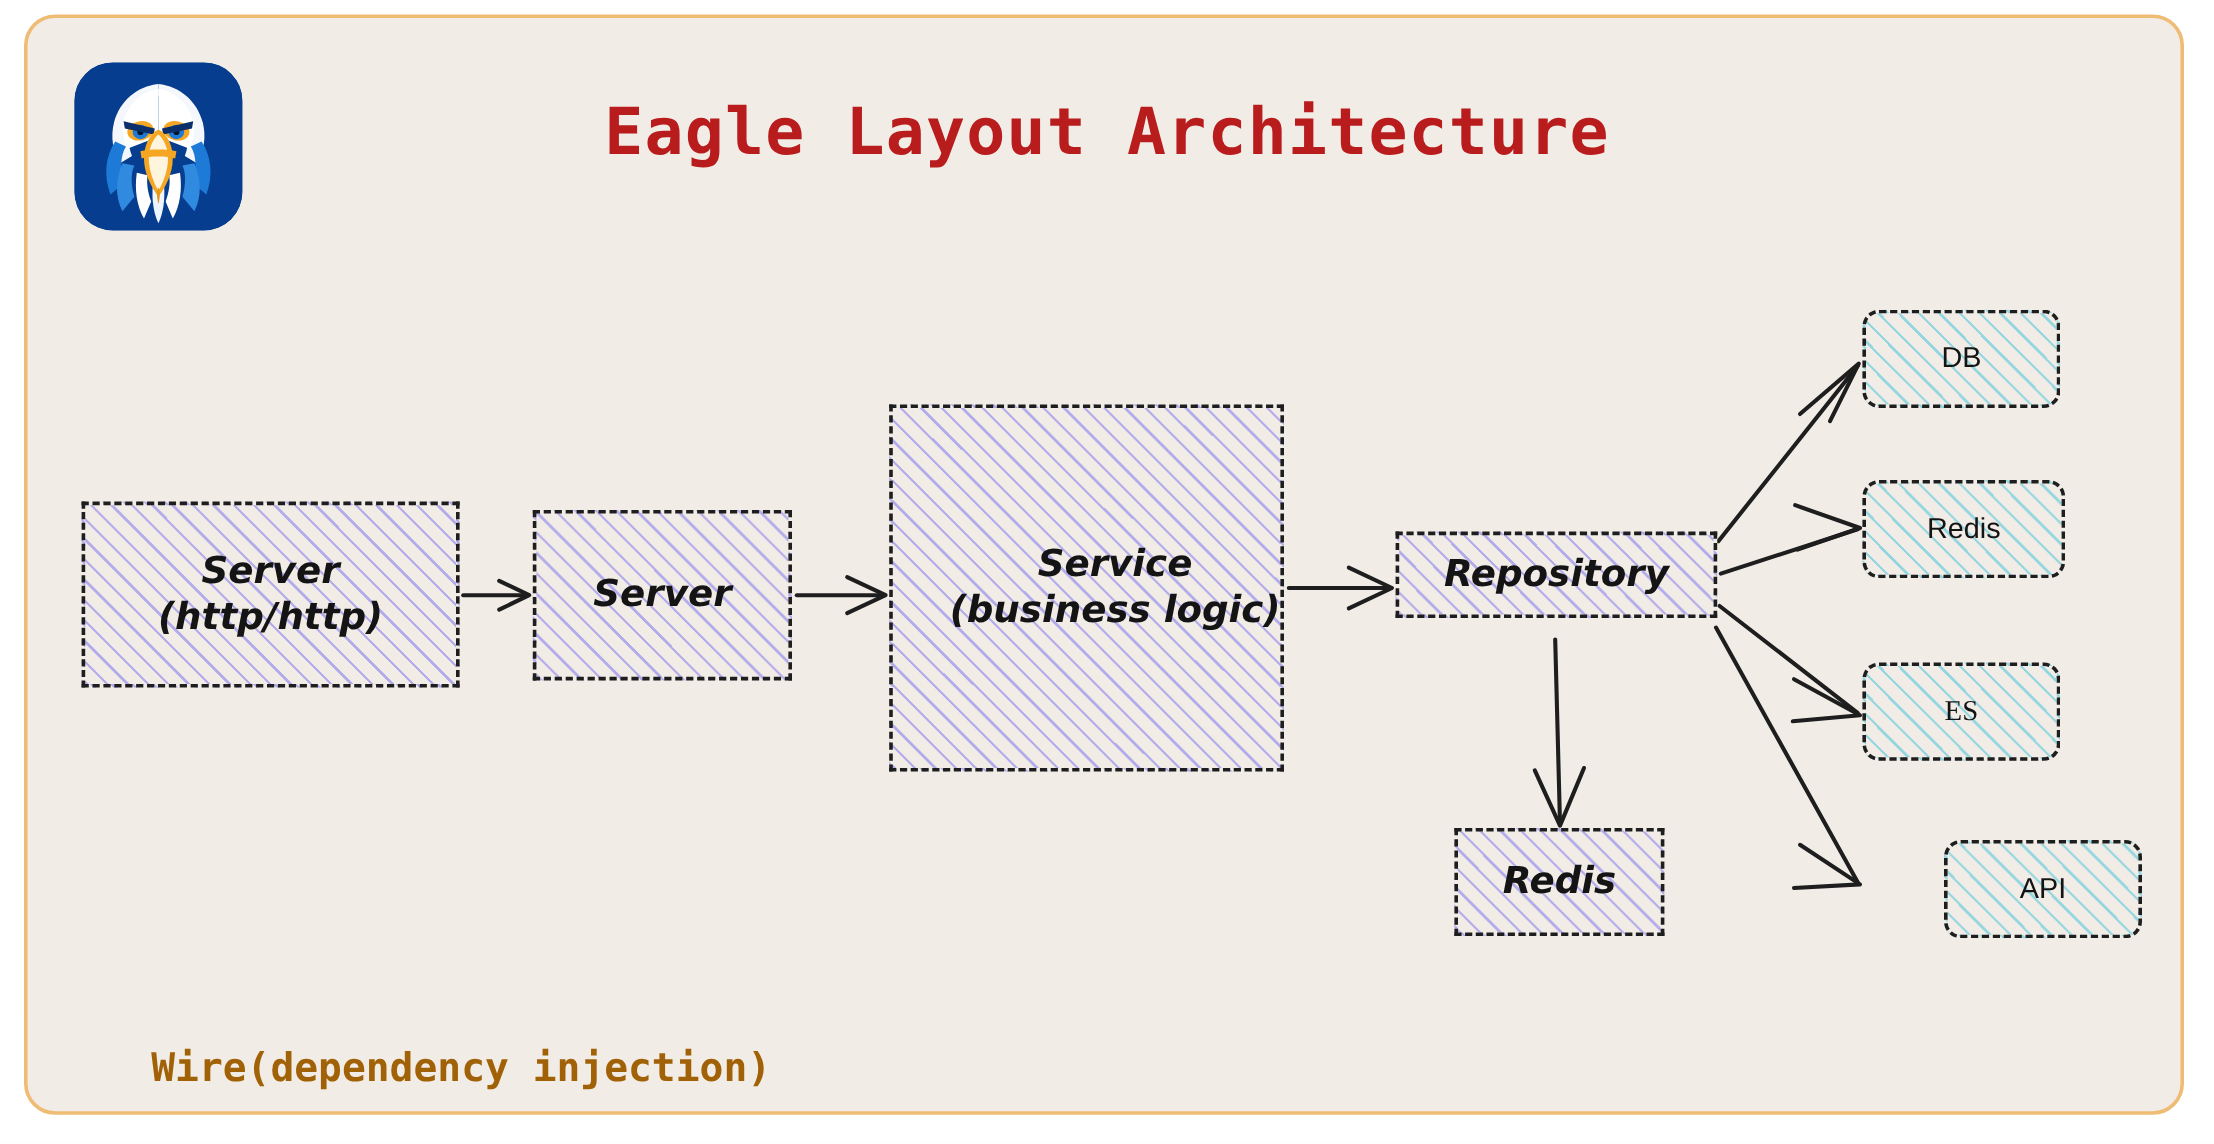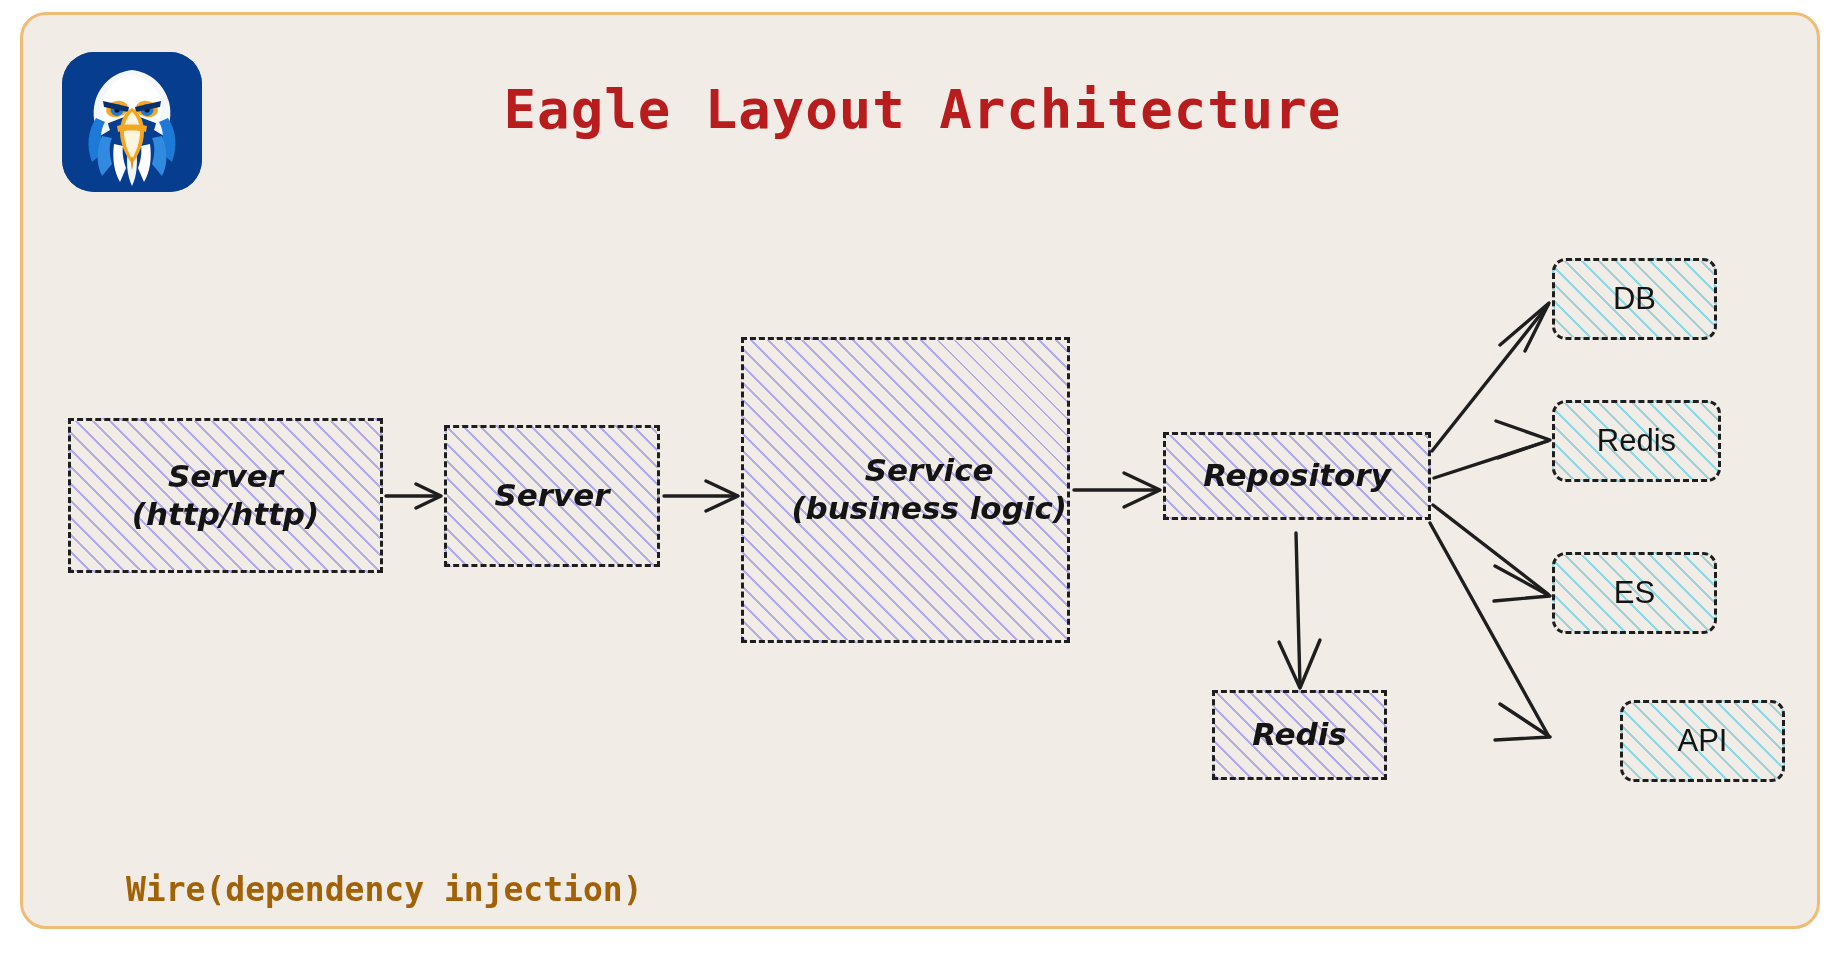--- a/index.html
+++ b/index.html
@@ -112,21 +112,21 @@
   .node.handwritten {
     font-family: "DejaVu Sans", sans-serif;
     font-weight: 600;
     font-style: italic;
     font-size: 31px;
     line-height: 1.22;
   }
   .node.plain {
     font-family: "Liberation Sans", "DejaVu Sans", sans-serif;
     font-weight: 400;
-    font-size: 31px;
+    font-size: 24px;
     justify-content: center;
   }
   .node.rounded { border-radius: 14px; }
 
   .node .lines { display: block; white-space: pre-line; }
 
   
   #arrows {
     position: absolute;
     left: 0; top: 0;
@@ -231,37 +231,37 @@
 
   <div class="node hatch-purple handwritten" style="left:444px; top:425px; width:216px; height:142px;">
     <span class="lines">Server</span>
   </div>
 
   <div class="node hatch-purple handwritten" style="left:741px; top:337px; width:329px; height:306px;justify-content:flex-end;">
     <span class="lines">Service
 (business logic)</span>
   </div>
 
-  <div class="node hatch-purple handwritten" style="left:1163px; top:432px; width:268px; height:88px;">
+  <div class="node hatch-purple handwritten" style="left:1163px; top:443px; width:268px; height:72px;">
     <span class="lines">Repository</span>
   </div>
 
   <div class="node hatch-purple handwritten" style="left:1212px; top:690px; width:175px; height:90px;">
     <span class="lines">Redis</span>
   </div>
 
   <div class="node hatch-cyan plain rounded" style="left:1552px; top:258px; width:165px; height:82px;">
     <span class="lines">DB</span>
   </div>
 
   <div class="node hatch-cyan plain rounded" style="left:1552px; top:400px; width:169px; height:82px;">
     <span class="lines">Redis</span>
   </div>
 
-  <div class="node hatch-cyan plain rounded" style="left:1552px; top:552px; width:165px; height:82px;">
+  <div class="node hatch-cyan plain rounded" style="left:1552px; top:552px; width:165px; height:82px;font-family:Liberation Serif, serif;">
     <span class="lines">ES</span>
   </div>
 
   <div class="node hatch-cyan plain rounded" style="left:1620px; top:700px; width:165px; height:82px;">
     <span class="lines">API</span>
   </div>
 
   <div class="wire-label">Wire(dependency injection)</div>
 
 </div>

